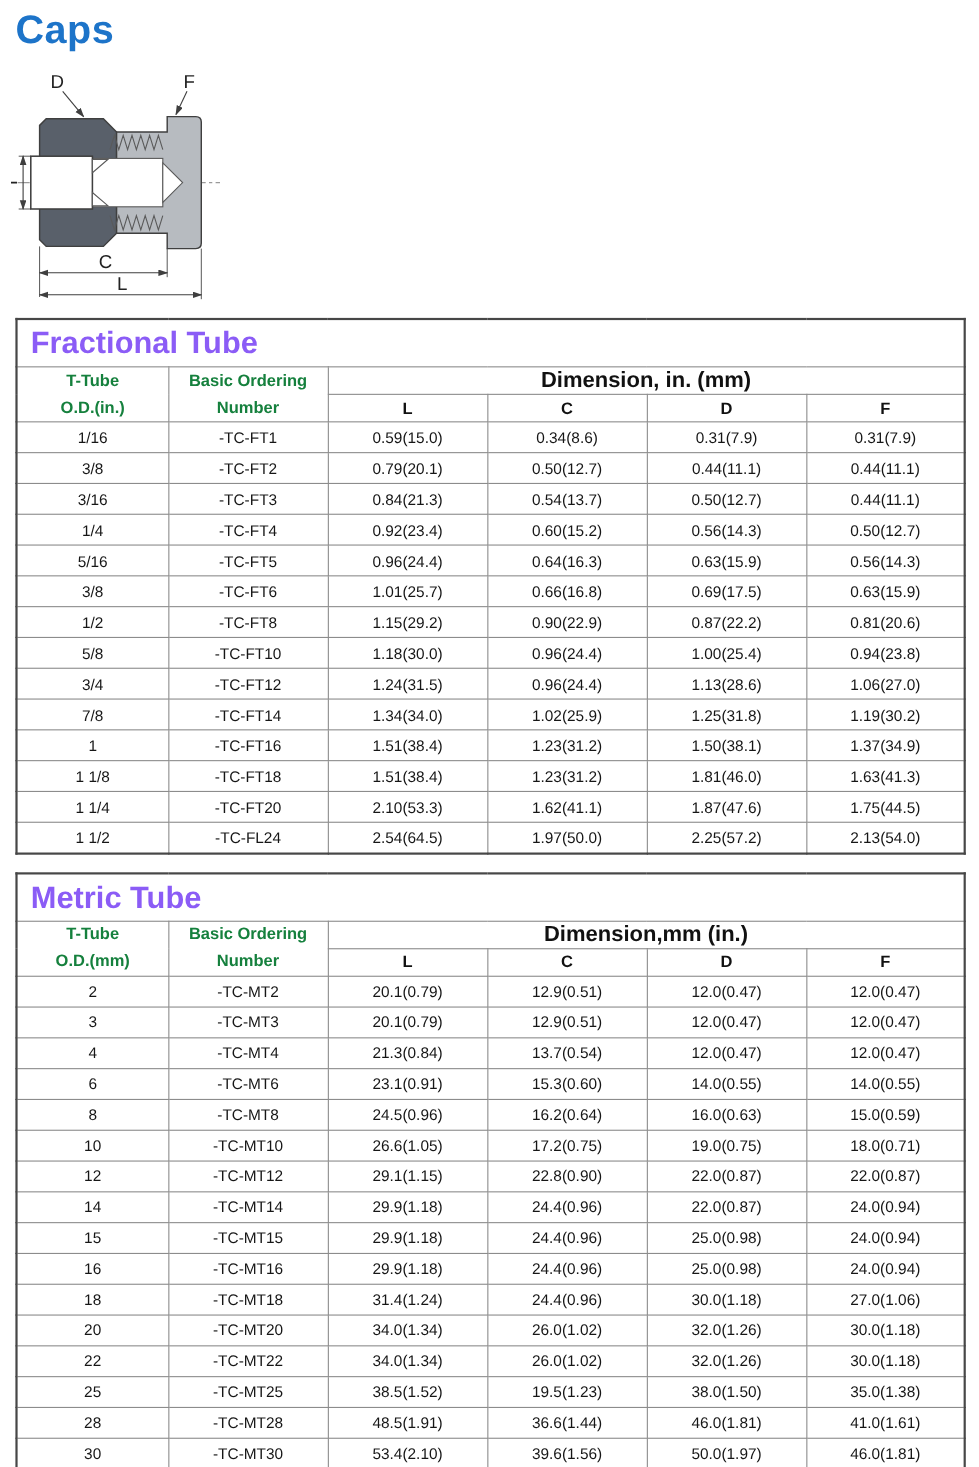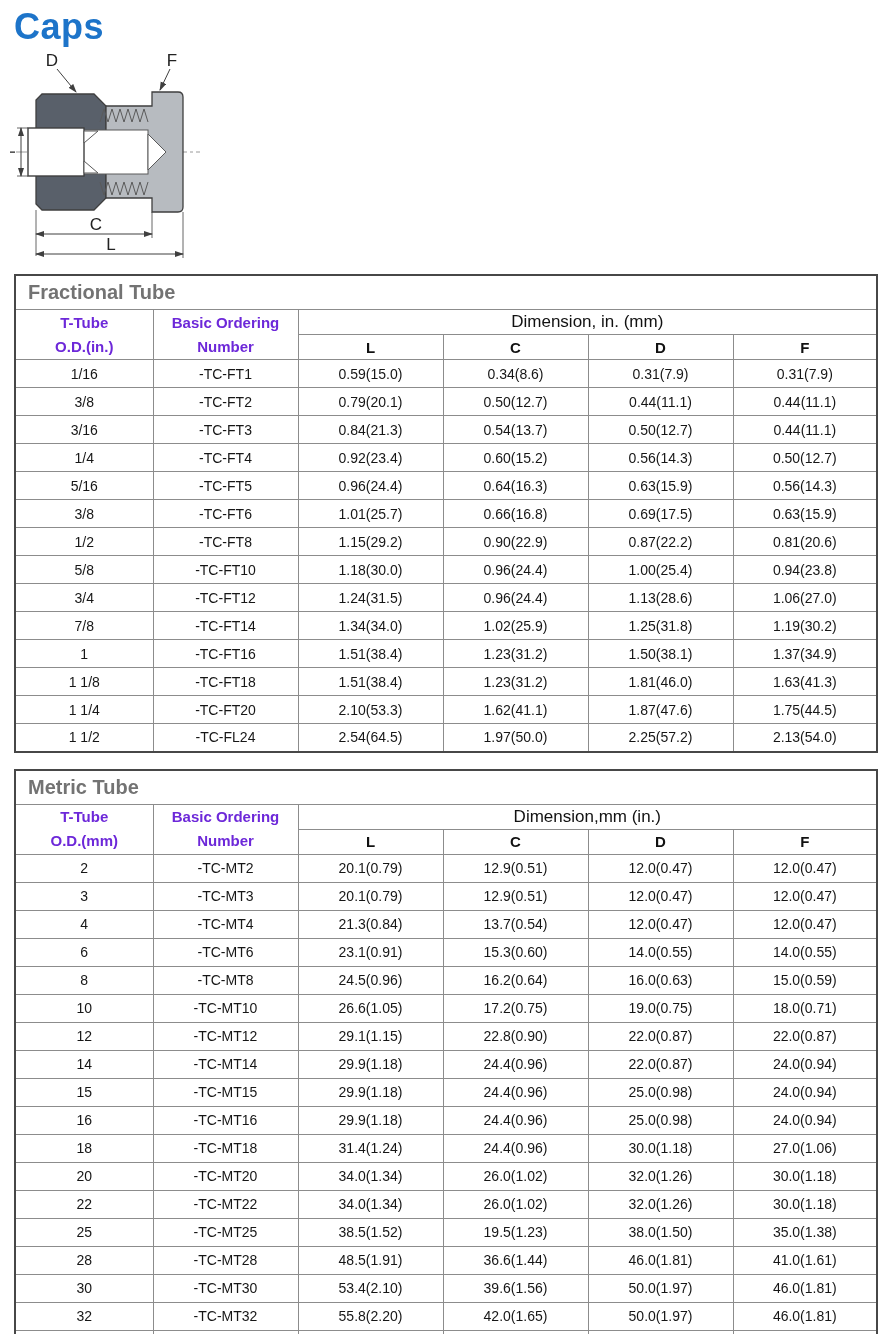--- a/index.html
+++ b/index.html
@@ -9,57 +9,57 @@
     height: 1334px;
     background: #ffffff;
     font-family: "Liberation Sans", sans-serif;
     color: #1a1a1a;
     overflow: hidden;
   }
   .page-title {
     color: #1d74c9;
     font-size: 36px;
     font-weight: bold;
-    margin: 6px 0 2px 14px;
+    margin: 6px 0 16px 14px;
     letter-spacing: 0.5px;
   }
   .diagram-wrap { margin: 2px 0 6px 10px; }
 
   table.data-table {
     border-collapse: collapse;
     table-layout: fixed;
     width: 862px;
     margin: 0 0 0 14px;
     border: 2px solid #474747;
   }
   table.data-table th, table.data-table td {
     border: 1px solid #8c8c8c;
     text-align: center;
     vertical-align: middle;
     padding: 0;
     overflow: hidden;
     white-space: nowrap;
   }
   tr.section-row th {
-    color: #737373;
-    font-size: 20px;
+    color: #8b5cf6;
+    font-size: 28px;
     font-weight: bold;
     text-align: left;
     padding: 5px 0 5px 12px;
     background: #ffffff;
   }
   th.stub-head {
     font-size: 15px;
     font-weight: bold;
-    color: #6d28d9;
+    color: #15803d;
   }
   th.stub-head div { line-height: 24px; }
   th.dim-span {
-    font-size: 17px;
-    font-weight: normal;
+    font-size: 20px;
+    font-weight: bold;
     color: #111;
     height: 25px;
   }
   tr.dim-cols-row th {
     font-size: 15px;
     font-weight: bold;
     color: #111;
     height: 25px;
   }
   table.data-table tbody td {

